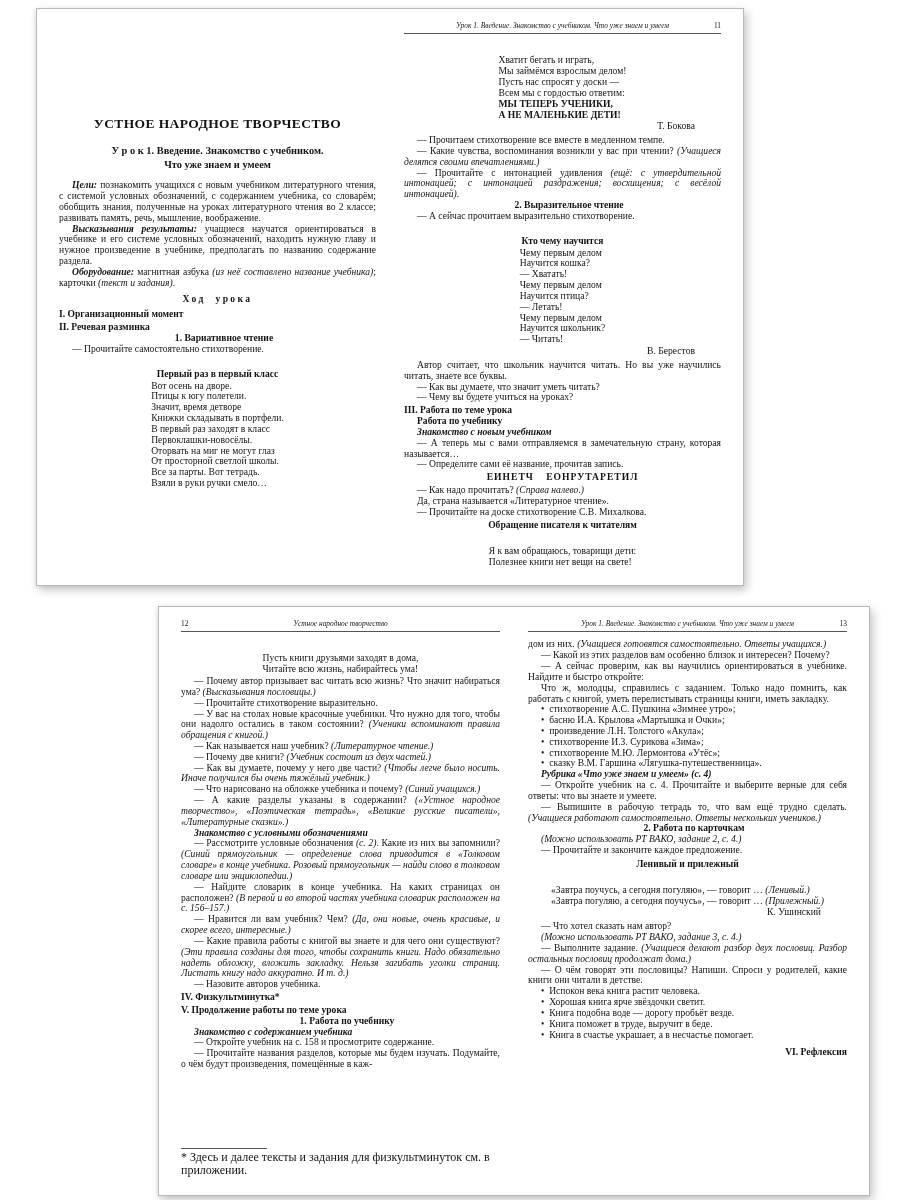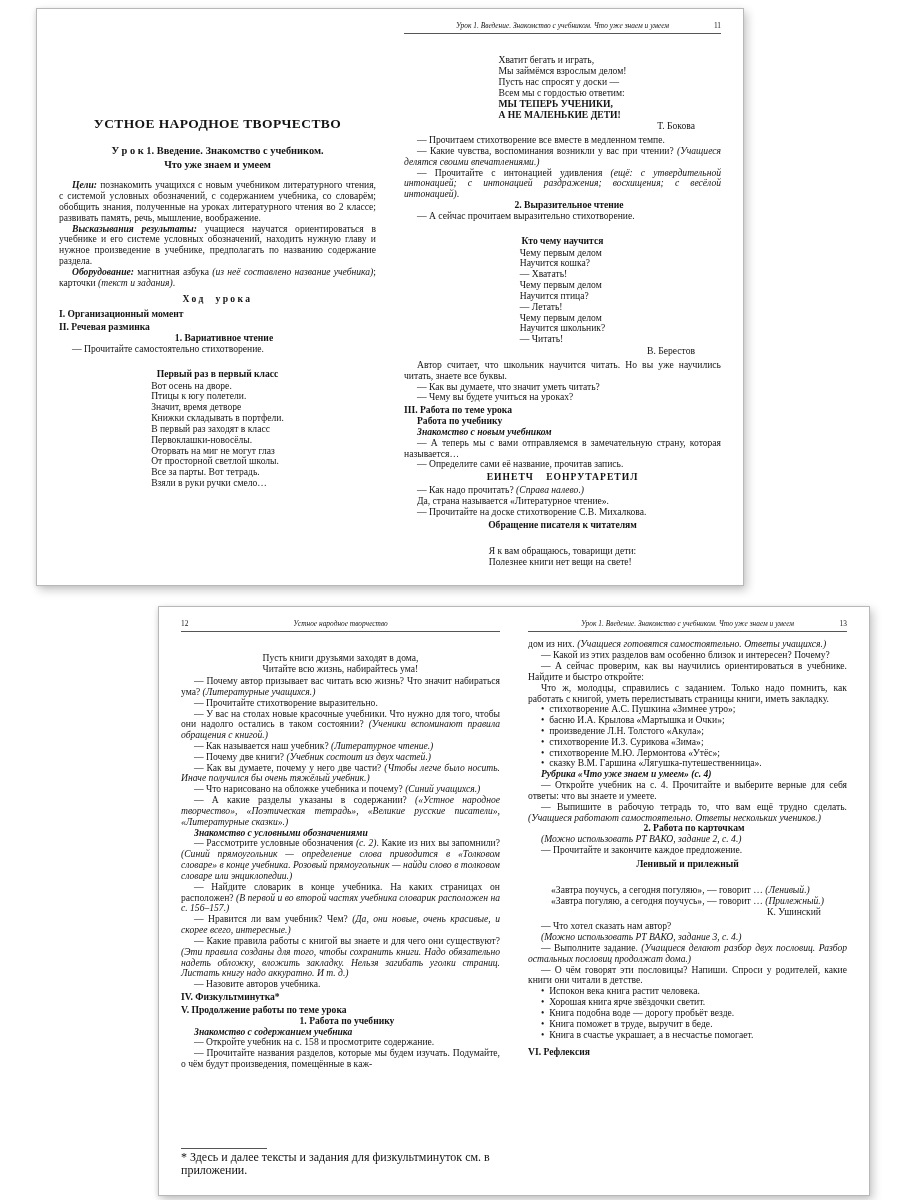--- a/index.html
+++ b/index.html
@@ -20,21 +20,21 @@
           font-size:9.6px; line-height:1.13; }
 
   .phead { position:relative; font-size:7.4px; font-style:italic; text-align:center;
            white-space:nowrap; border-bottom:1px solid #555; padding-bottom:3px; margin-bottom:7px; }
   .pn { position:absolute; top:0; font-style:normal; }
   .pn.right { right:0; }
   .pn.left  { left:0; }
 
   .content { flex:1; display:flex; flex-direction:column; }
   #s0p0 .content { padding-top:94px; }           
-  #s1p1 .content .blk:last-child { margin-top:7px; }
+  #s1p1 .content .blk:last-child { margin-top:7px;text-align:right; }
 
   .blk { }
   .section-title { font-size:13.5px; font-weight:bold; text-align:center; letter-spacing:.4px; margin-bottom:13px; }
   .lesson-title  { font-size:10.4px; font-weight:bold; text-align:center; line-height:1.3; margin-bottom:9px; }
   .para, .dash, .para-cont { text-align:justify; }
   .para, .dash   { text-indent:13px; }
   .lead          { font-weight:bold; font-style:italic; }
   .spaced        { font-weight:bold; text-align:center; letter-spacing:2.4px; word-spacing:5px; margin:5px 0 3px; }
   .roman         { font-weight:bold; margin-top:2px; }
   .num           { font-weight:bold; text-indent:13px;text-align:center; }
@@ -150,21 +150,21 @@
   <div class="sheet" id="s1">
       <div class="page" id="s1p0">
         <div class="phead"><span>Устное народное творчество</span><span class="pn left">12</span></div>
         <div class="content">
           <div class="blk poem">
             <div class="poem-in">
               <div class="pl">Пусть книги друзьями заходят в дома,</div>
               <div class="pl">Читайте всю жизнь, набирайтесь ума!</div>
             </div>
           </div>
-          <div class="blk dash">— Почему автор призывает вас читать всю жизнь? Что значит набираться ума? <i>(Литературные учащихся.)</i></div>
+          <div class="blk dash">— Почему автор призывает вас читать всю жизнь? Что значит набираться ума? <i>(Высказывания пословицы.)</i></div>
           <div class="blk dash">— Прочитайте стихотворение выразительно.</div>
           <div class="blk dash">— У вас на столах новые красочные учебники. Что нужно для того, чтобы они надолго остались в таком состоянии? <i>(Ученики вспоминают правила обращения с книгой.)</i></div>
           <div class="blk dash">— Как называется наш учебник? <i>(Литературное чтение.)</i></div>
           <div class="blk dash">— Почему две книги? <i>(Учебник состоит из двух частей.)</i></div>
           <div class="blk dash">— Как вы думаете, почему у него две части? <i>(Чтобы легче было носить. Иначе получился бы очень тяжёлый учебник.)</i></div>
           <div class="blk dash">— Что нарисовано на обложке учебника и почему? <i>(Синий учащихся.)</i></div>
           <div class="blk dash">— А какие разделы указаны в содержании? <i>(«Устное народное творчество», «Поэтическая тетрадь», «Великие русские писатели», «Литературные сказки».)</i></div>
           <div class="blk bih">Знакомство с условными обозначениями</div>
           <div class="blk dash">— Рассмотрите условные обозначения <i>(с. 2)</i>. Какие из них вы запомнили? <i>(Синий прямоугольник — определение слова приводится в «Толковом словаре» в конце учебника. Розовый прямоугольник — найди слово в толковом словаре или энциклопедии.)</i></div>
           <div class="blk dash">— Найдите словарик в конце учебника. На каких страницах он расположен? <i>(В первой и во второй частях учебника словарик расположен на с. 156–157.)</i></div>

